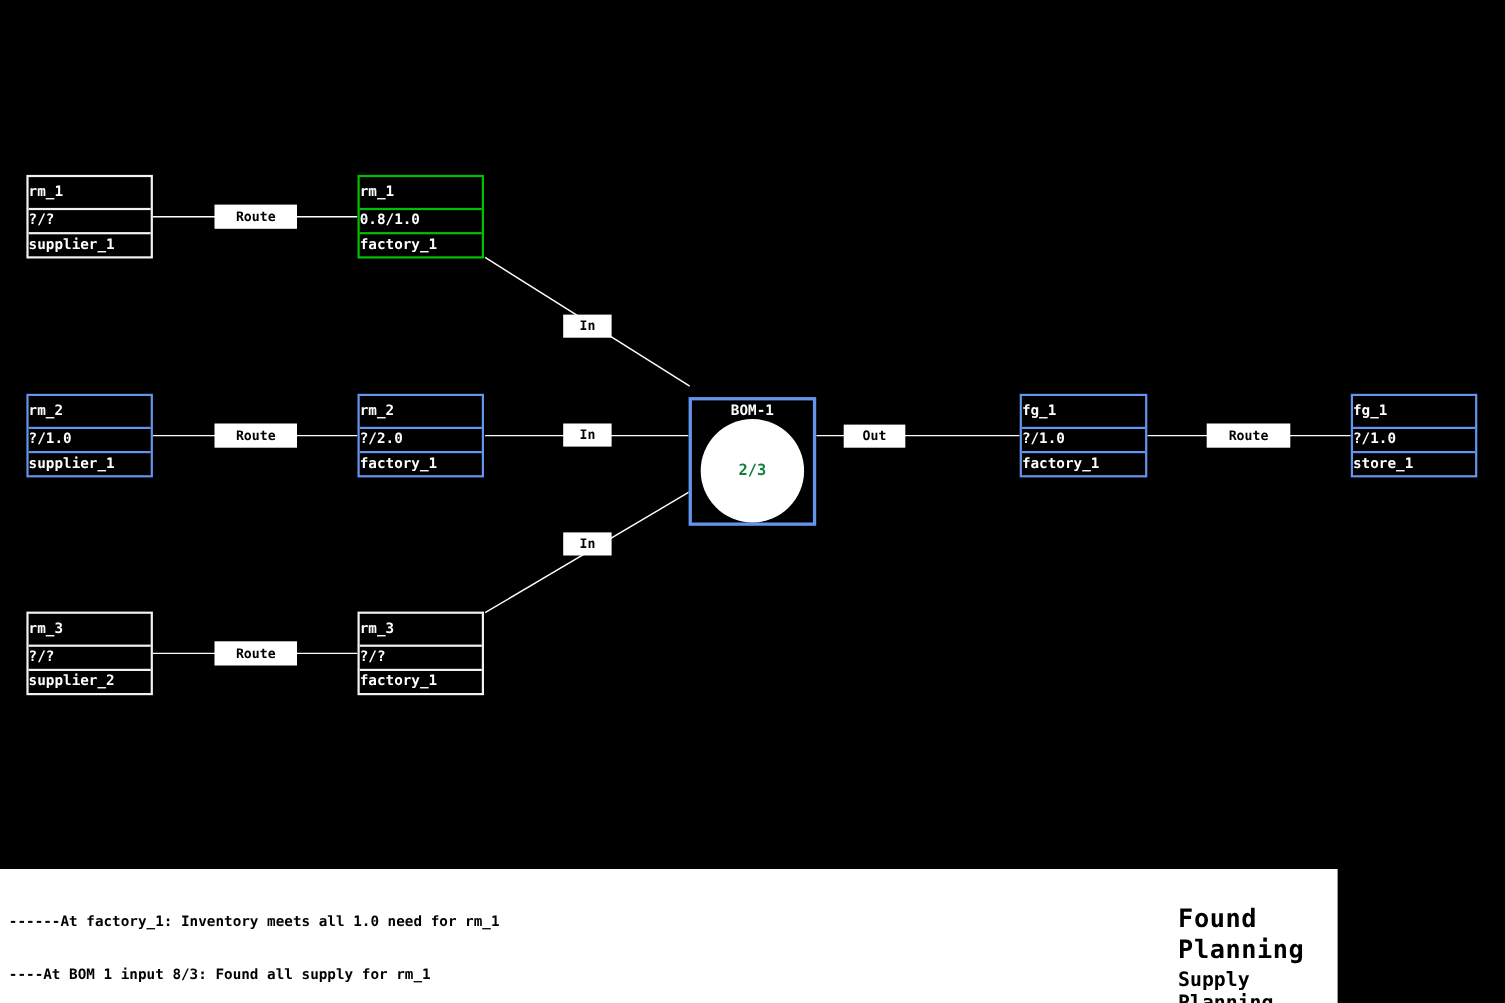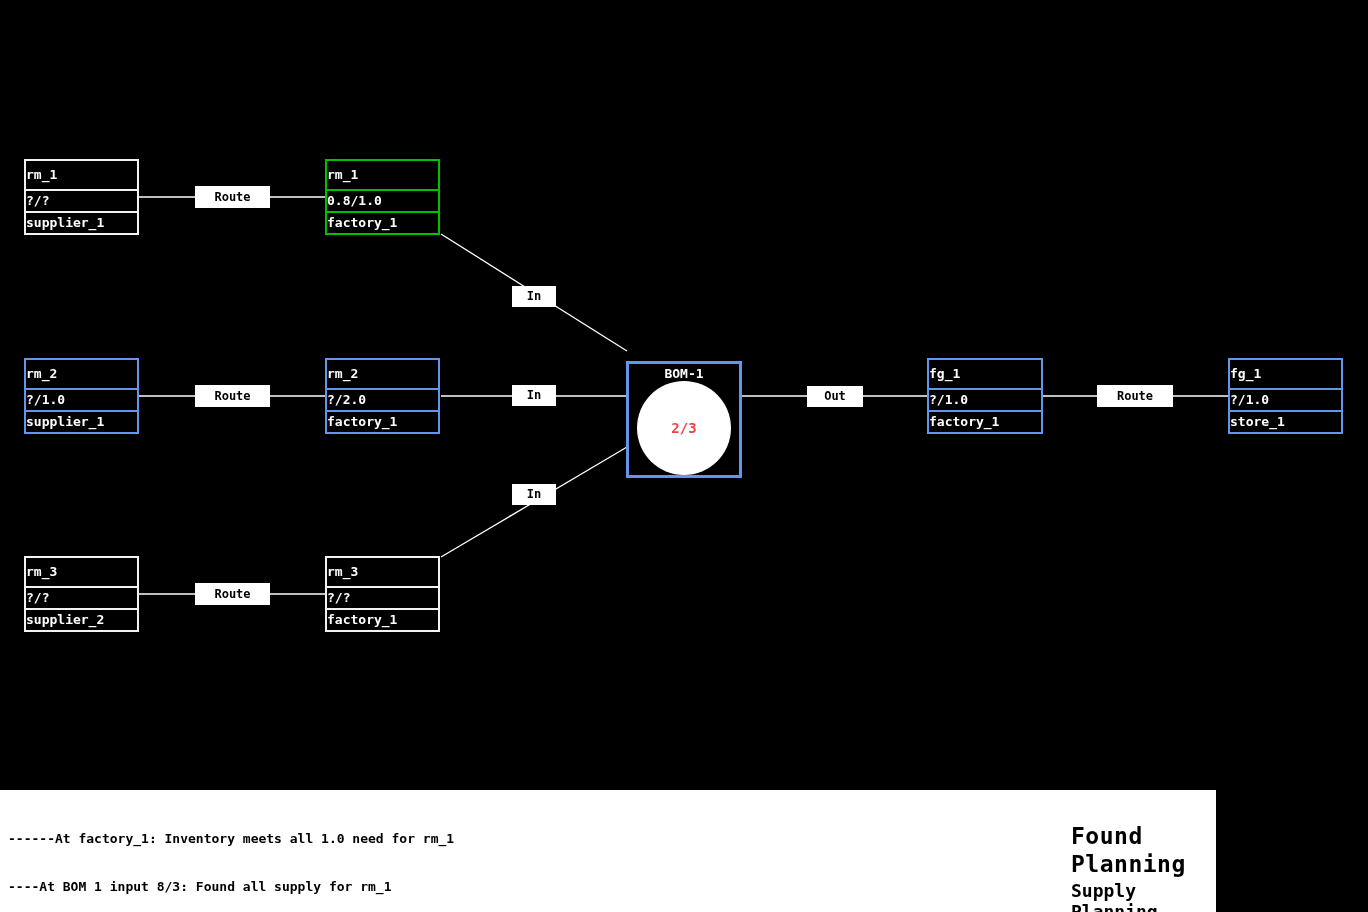--- a/index.html
+++ b/index.html
@@ -18,21 +18,21 @@
   .ntitle { height:28px; line-height:28px; }
   .nrow   { height:22px; line-height:20px; border-top:2px solid var(--c,#fff); box-sizing:border-box; }
 
   .bom {
     position:absolute; left:626px; top:337px; width:116px; height:117px;
     box-sizing:border-box; border:3px solid var(--c,#6495ed); background:#000;margin-top:24px;
   }
   .bom-title { color:#fff; font-weight:bold; font-size:13px; text-align:center; line-height:17px; margin-top:1px; }
   .bom-circle {
     position:absolute; left:8px; top:17px; width:94px; height:94px; border-radius:50%;
-    background:#fff; color:#ef4444; display:flex; align-items:center; justify-content:center;
+    background:#fff; color:#15803d; display:flex; align-items:center; justify-content:center;
     font-weight:bold; font-size:14px;
   }
 
   .elabel {
     position:absolute; background:#fff; color:#000; font-weight:bold;
     font-size:12px; text-align:center; box-sizing:border-box;
   }
 
   .footer { position:absolute; left:0; top:790px; width:1216px; height:122px; background:#fff; }
   .log { position:absolute; left:8px; top:9px; color:#000; font-size:13px; font-weight:bold; line-height:16px; white-space:pre; }
@@ -113,21 +113,21 @@
 
   <div class="elabel" style="left:195px;top:186px;width:75px;height:22px;line-height:22px;">Route</div>
   <div class="elabel" style="left:195px;top:385px;width:75px;height:22px;line-height:22px;">Route</div>
   <div class="elabel" style="left:195px;top:583px;width:75px;height:22px;line-height:22px;">Route</div>
   <div class="elabel" style="left:1097px;top:385px;width:76px;height:22px;line-height:22px;">Route</div>
 
   <div class="elabel" style="left:512px;top:286px;width:44px;height:21px;line-height:21px;">In</div>
   <div class="elabel" style="left:512px;top:385px;width:44px;height:21px;line-height:21px;">In</div>
   <div class="elabel" style="left:512px;top:484px;width:44px;height:21px;line-height:21px;">In</div>
 
-  <div class="elabel" style="left:807px;top:386px;width:56px;height:21px;line-height:21px;">Out</div>
+  <div class="elabel" style="left:767px;top:386px;width:56px;height:21px;line-height:21px;">Out</div>
 
   <div class="footer">
     <div class="log">
       <div>------At factory_1: Inventory meets all 1.0 need for rm_1</div>
       <div>----At BOM 1 input 8/3: Found all supply for rm_1</div>
       
       
       
       
     </div>

